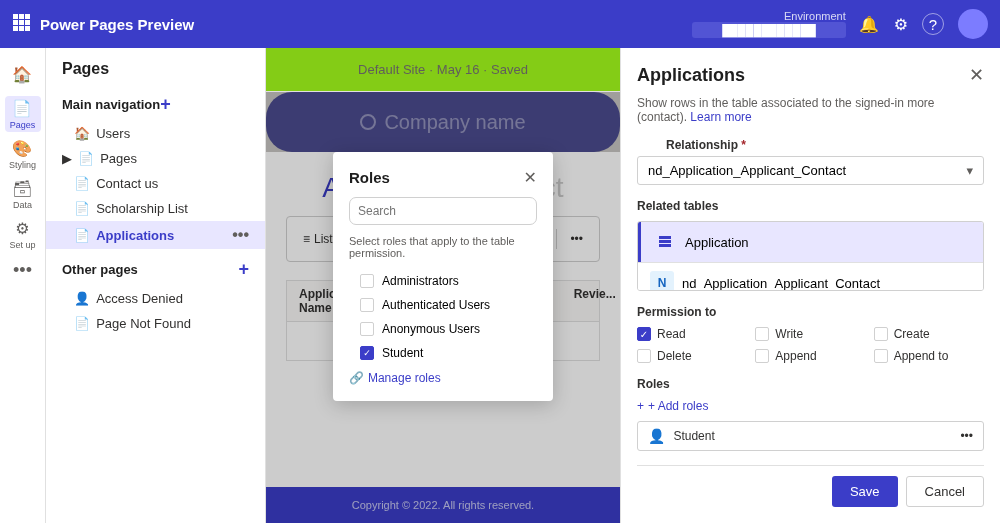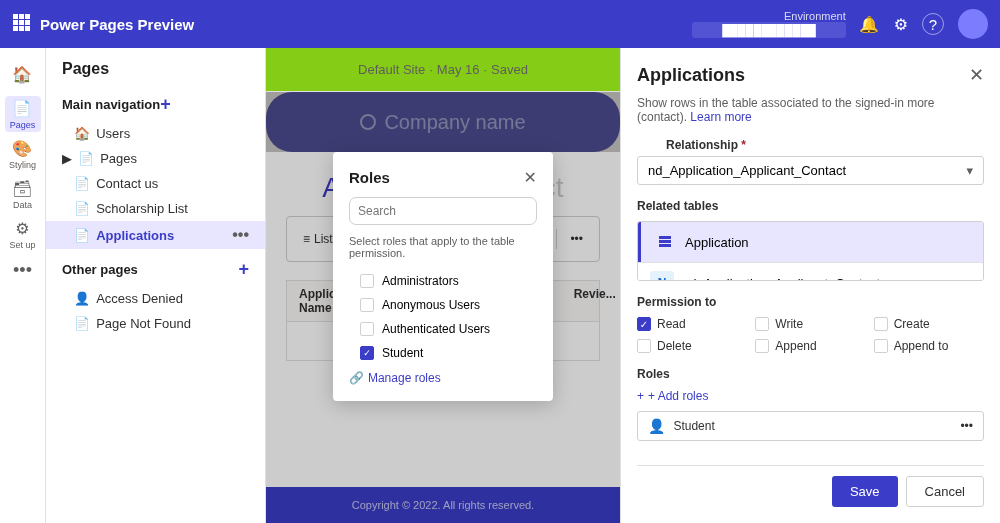--- a/index.html
+++ b/index.html
@@ -194,21 +194,21 @@
     }
     .role-chip {
       display: flex; align-items: center; gap: 8px;
       border: 1px solid #d0d0d0; border-radius: 3px; padding: 6px 10px;
       font-size: 12px; color: #323130; background: white;
     }
     .role-chip .role-icon { font-size: 14px; color: #3b3dc8; }
     .role-chip .role-more { margin-left: auto; cursor: pointer; }
 
     .panel-footer {
-      display: flex; justify-content: flex-end; gap: 8px; margin-top: 10px; padding-top: 10px; border-top: 1px solid #e0e0e0;
+      display: flex; justify-content: flex-end; gap: 8px; padding-top: 10px; border-top: 1px solid #e0e0e0;
     }
     .btn-primary {
       background: #3b3dc8; color: white; border: none; border-radius: 3px;
       padding: 7px 18px; font-size: 13px; cursor: pointer;
     }
     .btn-secondary {
       background: white; color: #323130; border: 1px solid #d0d0d0; border-radius: 3px;
       padding: 7px 18px; font-size: 13px; cursor: pointer;
     }
 
@@ -419,25 +419,25 @@
           </div>
           <input class="roles-modal-search" type="text" placeholder="Search" style="">
           <div class="roles-modal-desc">Select roles that apply to the table permission.</div>
 
           <div class="role-option">
             <div class="role-option-checkbox"></div>
             <span>Administrators</span>
           </div>
           <div class="role-option">
             <div class="role-option-checkbox"></div>
-            <span>Anonymous Users</span>
+            <span>Authenticated Users</span>
           </div>
           <div class="role-option">
             <div class="role-option-checkbox"></div>
-            <span>Authenticated Users</span>
+            <span>Anonymous Users</span>
           </div>
           <div class="role-option">
             <div class="role-option-checkbox checked">✓</div>
             <span>Student</span>
           </div>
 
           <div class="manage-roles-link">
             <span>🔗</span>
             <span>Manage roles</span>
           </div>

